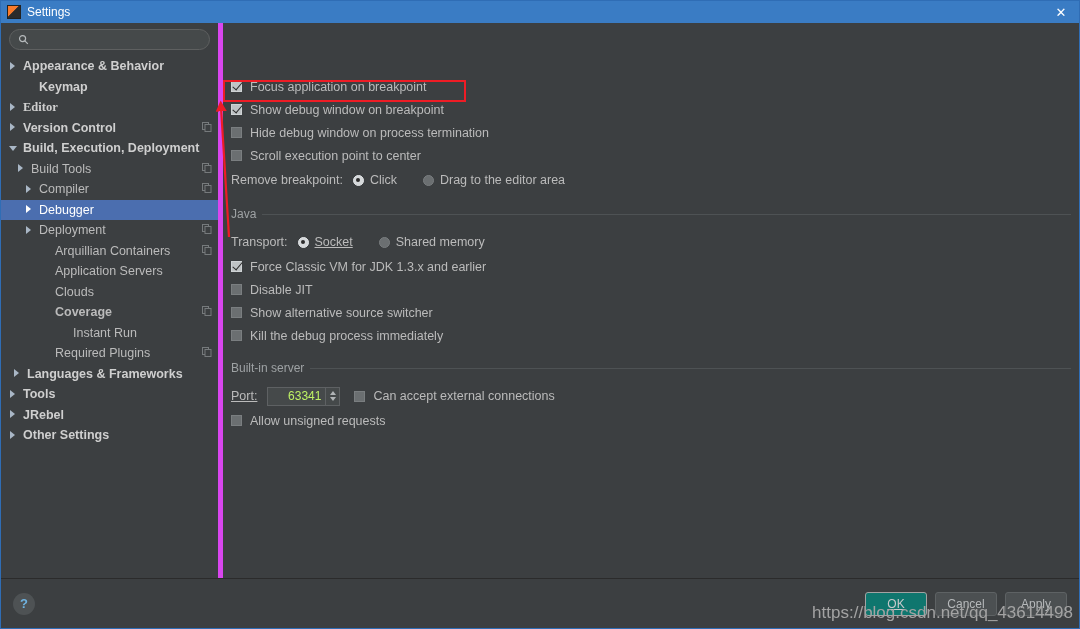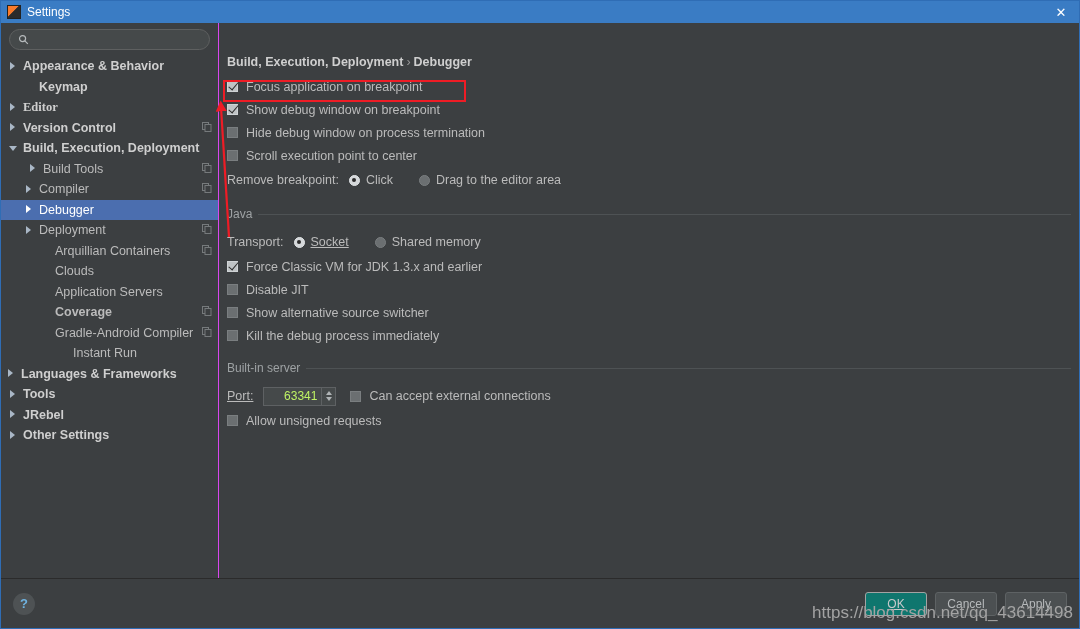--- a/index.html
+++ b/index.html
@@ -59,21 +59,21 @@
     flex: 1 1 auto;
     display: flex;
     min-height: 0;
     background: #3c3f41;
   }
   
   .sidebar {
     width: 217px;
     flex: 0 0 217px;
     background: #3c3f41;
-    border-right: 1px solid #d946ef;
+    border-right: 5px solid #d946ef;
     display: flex;
     flex-direction: column;
     position: relative;
   }
   .search-wrap {
     padding: 6px 8px 4px 8px;
   }
   .search-box {
     height: 21px;
     border: 1px solid #5e6060;
@@ -383,21 +383,21 @@
             <span class="tree-label">Version Control</span>
             <span class="copy-icon"><svg width="10" height="10" viewBox="0 0 10 10">
                 <rect x="0.5" y="0.5" width="6" height="7" fill="none" stroke="#8a8e90" stroke-width="1"></rect>
                 <rect x="3" y="2.5" width="6" height="7" fill="#3c3f41" stroke="#8a8e90" stroke-width="1"></rect>
               </svg></span>
           </div>
           <div class="tree-row bold" style="padding-left: 8px;">
             <span class="arrow down"></span>
             <span class="tree-label">Build, Execution, Deployment</span>
           </div>
-          <div class="tree-row" style="padding-left: 28px;">
+          <div class="tree-row" style="padding-left: 16px;">
             <span class="arrow right"></span>
             <span class="tree-label">Build Tools</span>
             <span class="copy-icon"><svg width="10" height="10" viewBox="0 0 10 10">
                 <rect x="0.5" y="0.5" width="6" height="7" fill="none" stroke="#8a8e90" stroke-width="1"></rect>
                 <rect x="3" y="2.5" width="6" height="7" fill="#3c3f41" stroke="#8a8e90" stroke-width="1"></rect>
               </svg></span>
           </div>
           <div class="tree-row" style="padding-left: 24px;">
             <span class="arrow right"></span>
             <span class="tree-label">Compiler</span>
@@ -421,70 +421,67 @@
           <div class="tree-row" style="padding-left: 40px;">
             <span class="arrow"></span>
             <span class="tree-label">Arquillian Containers</span>
             <span class="copy-icon"><svg width="10" height="10" viewBox="0 0 10 10">
                 <rect x="0.5" y="0.5" width="6" height="7" fill="none" stroke="#8a8e90" stroke-width="1"></rect>
                 <rect x="3" y="2.5" width="6" height="7" fill="#3c3f41" stroke="#8a8e90" stroke-width="1"></rect>
               </svg></span>
           </div>
           <div class="tree-row" style="padding-left: 40px;">
             <span class="arrow"></span>
+            <span class="tree-label">Application Servers</span>
+          </div>
+          <div class="tree-row" style="padding-left: 40px;">
+            <span class="arrow"></span>
             <span class="tree-label">Clouds</span>
           </div>
+          <div class="tree-row" style="padding-left: 40px; font-weight: bold;">
+            <span class="arrow"></span>
+            <span class="tree-label">Coverage</span>
+            <span class="copy-icon"><svg width="10" height="10" viewBox="0 0 10 10">
+                <rect x="0.5" y="0.5" width="6" height="7" fill="none" stroke="#8a8e90" stroke-width="1"></rect>
+                <rect x="3" y="2.5" width="6" height="7" fill="#3c3f41" stroke="#8a8e90" stroke-width="1"></rect>
+              </svg></span>
+          </div>
+          <div class="tree-row" style="padding-left: 40px; gap: 18px;">
+            <span class="arrow"></span>
+            <span class="tree-label">Instant Run</span>
+          </div>
           <div class="tree-row" style="padding-left: 40px;">
             <span class="arrow"></span>
-            <span class="tree-label">Application Servers</span>
-          </div>
-          <div class="tree-row" style="padding-left: 40px; font-weight: bold;">
-            <span class="arrow"></span>
-            <span class="tree-label">Coverage</span>
-            <span class="copy-icon"><svg width="10" height="10" viewBox="0 0 10 10">
-                <rect x="0.5" y="0.5" width="6" height="7" fill="none" stroke="#8a8e90" stroke-width="1"></rect>
-                <rect x="3" y="2.5" width="6" height="7" fill="#3c3f41" stroke="#8a8e90" stroke-width="1"></rect>
-              </svg></span>
-          </div>
-          <div class="tree-row" style="padding-left: 40px;">
-            <span class="arrow"></span>
-            <span class="tree-label">Gradle-Android Compiler</span>
-            <span class="copy-icon"><svg width="10" height="10" viewBox="0 0 10 10">
-                <rect x="0.5" y="0.5" width="6" height="7" fill="none" stroke="#8a8e90" stroke-width="1"></rect>
-                <rect x="3" y="2.5" width="6" height="7" fill="#3c3f41" stroke="#8a8e90" stroke-width="1"></rect>
-              </svg></span>
-          </div>
-          <div class="tree-row" style="padding-left: 40px; gap: 18px;">
-            <span class="arrow"></span>
-            <span class="tree-label">Instant Run</span>
-          </div>
-          <div class="tree-row bold" style="padding-left: 6px;">
+            <span class="tree-label">Required Plugins</span>
+            <span class="copy-icon"><svg width="10" height="10" viewBox="0 0 10 10">
+                <rect x="0.5" y="0.5" width="6" height="7" fill="none" stroke="#8a8e90" stroke-width="1"></rect>
+                <rect x="3" y="2.5" width="6" height="7" fill="#3c3f41" stroke="#8a8e90" stroke-width="1"></rect>
+              </svg></span>
+          </div>
+          <div class="tree-row bold" style="padding-left: 12px;">
             <span class="arrow right"></span>
             <span class="tree-label">Languages &amp; Frameworks</span>
           </div>
           <div class="tree-row bold" style="padding-left: 8px;">
             <span class="arrow right"></span>
             <span class="tree-label">Tools</span>
           </div>
           <div class="tree-row bold" style="padding-left: 8px;">
             <span class="arrow right"></span>
             <span class="tree-label">JRebel</span>
           </div>
           <div class="tree-row bold" style="padding-left: 8px;">
             <span class="arrow right"></span>
             <span class="tree-label">Other Settings</span>
           </div>
         </div>
     </div>
 
     <div class="main">
 
-      <div class="breadcrumb">
-        <span>Build, Execution, Deployment</span><span class="bc-sep">›</span><span>Debugger</span>
-      </div>
 
       <div class="content">
 
         <div id="top-checks">
             <div class="opt-row">
               <span class="cb checked"></span>
               <span>Focus application on breakpoint</span>
             </div>
             <div class="opt-row">
               <span class="cb checked"></span>

